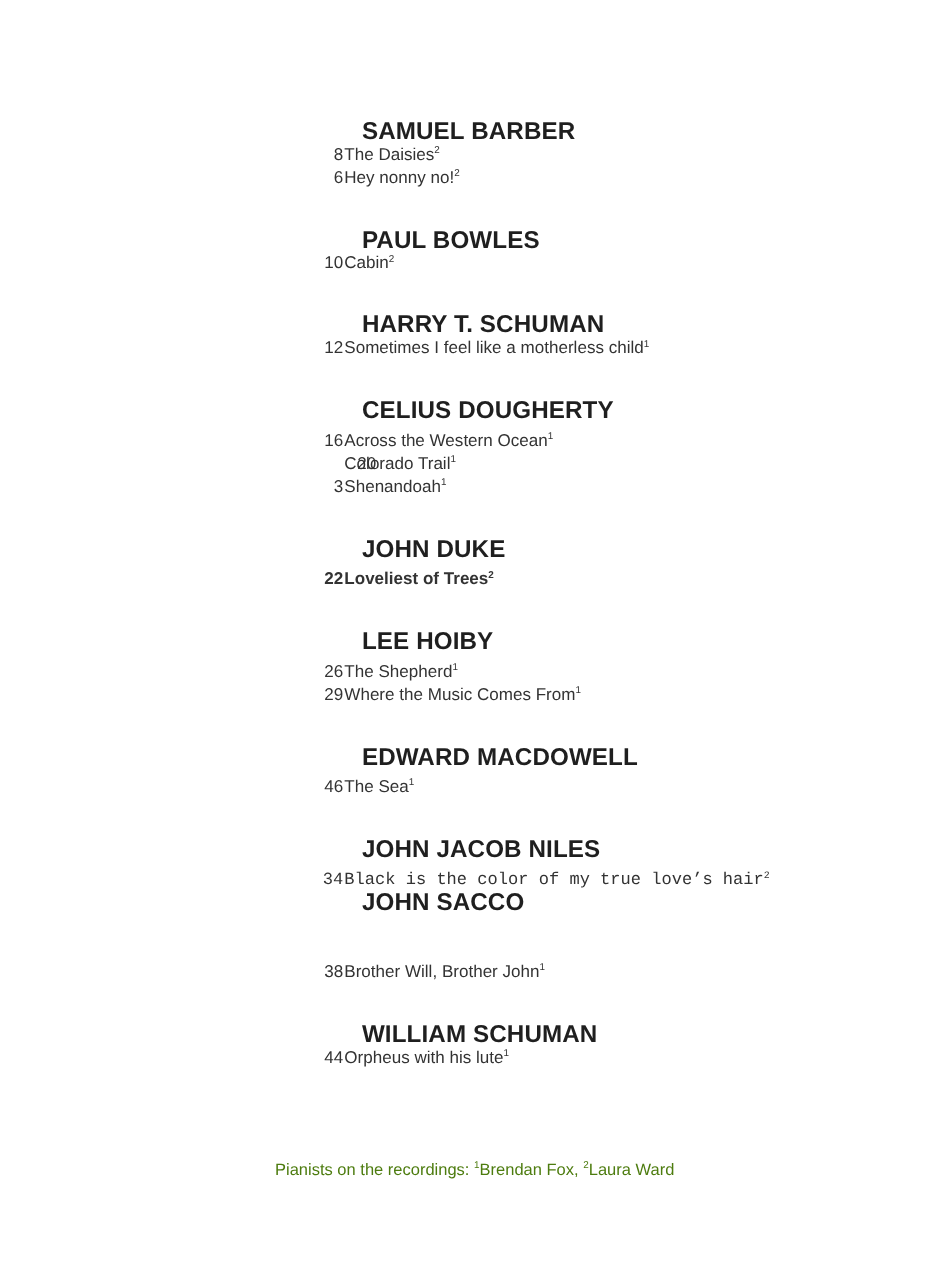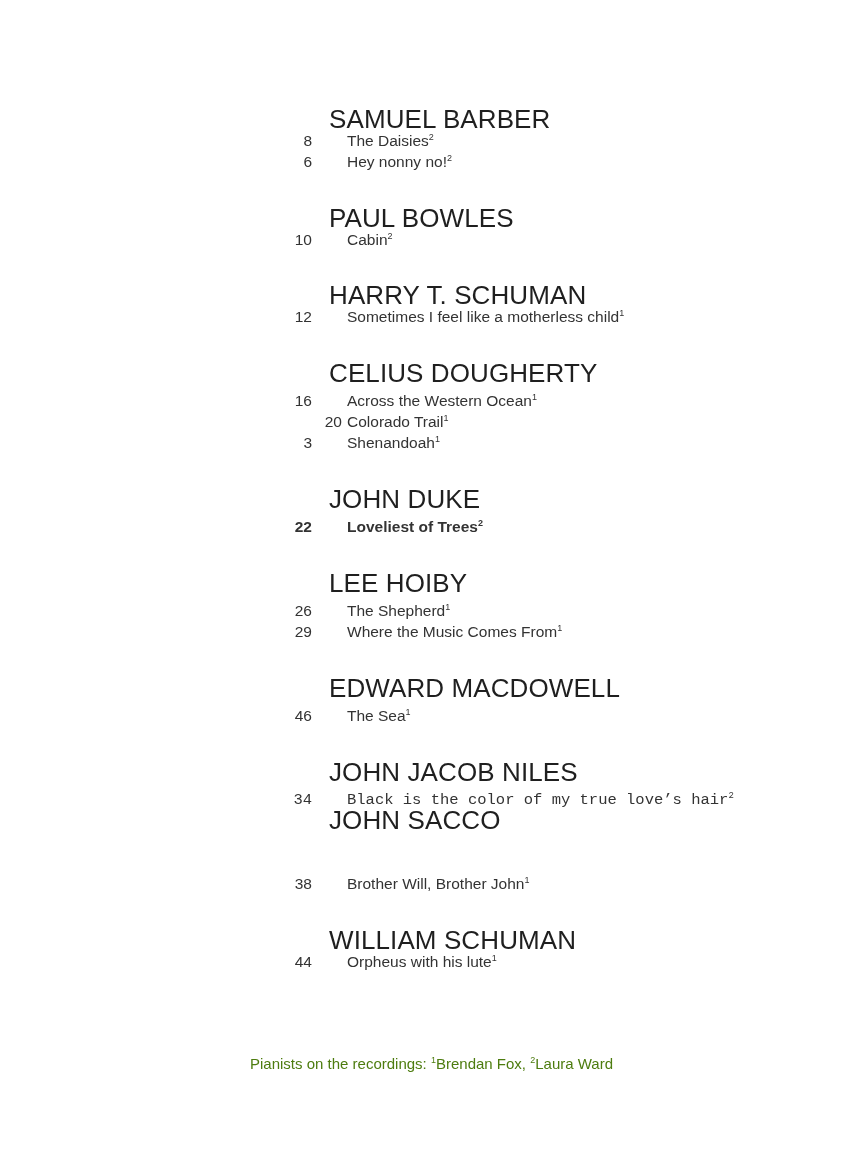--- a/index.html
+++ b/index.html
@@ -17,22 +17,22 @@
     }
     .contents {
       position: absolute;
       left: 0;
       top: 0;
       width: 864px;
     }
     .composer {
       position: absolute;
       left: 329px;
-      font-size: 26px;
-      font-weight: normal;
+      font-size: 22px;
+      font-weight: bold;
       color: #1f1f1f;
       letter-spacing: 0.1px;
       white-space: nowrap;
       line-height: 24px;
     }
     .song {
       position: absolute;
       left: 0;
       width: 864px;
       height: 22px;
@@ -42,21 +42,21 @@
       white-space: nowrap;
     }
     .song .page {
       position: absolute;
       right: 552px; 
       text-align: right;
       width: 40px;
     }
     .song .title {
       position: absolute;
-      left: 347px;
+      left: 313px;
     }
     .song sup, .footer sup {
       font-size: 9px;
       vertical-align: 6px;
       line-height: 0;
     }
     .footer {
       position: absolute;
       left: 250px;
       top: 1053px;

